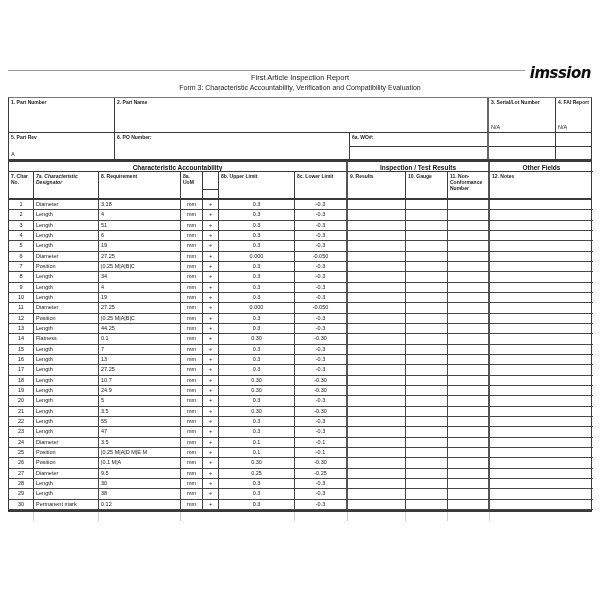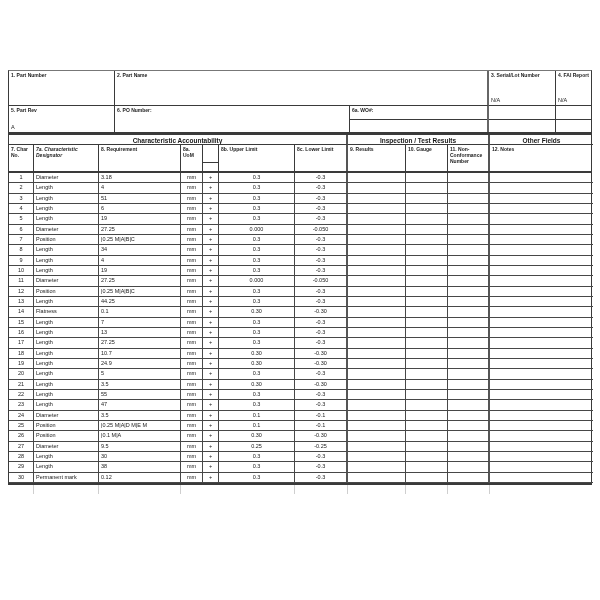--- a/index.html
+++ b/index.html
@@ -56,20 +56,25 @@
   
   .stub { position:absolute; width:1px; height:9px; background:#cfcfcf; top:0; }
   .stubs { position:relative; height:10px; }
 </style>
 </head>
 <body>
 
 <div class="page">
   <div class="doc">
 
+    <div class="titlebox">
+      <div class="title-main">First Article Inspection Report</div>
+      <div class="title-sub">Form 3: Characteristic Accountability, Verification and Compatibility Evaluation</div>
+      <div class="logo">imssion</div>
+    </div>
 
     <div class="headerblock">
       <div class="hrow1">
         <div class="hcell">
           <div class="hlabel">1. Part Number</div>
           <div class="hvalue"></div>
         </div>
         <div class="hcell thickr">
           <div class="hlabel">2. Part Name</div>
           <div class="hvalue"></div>

